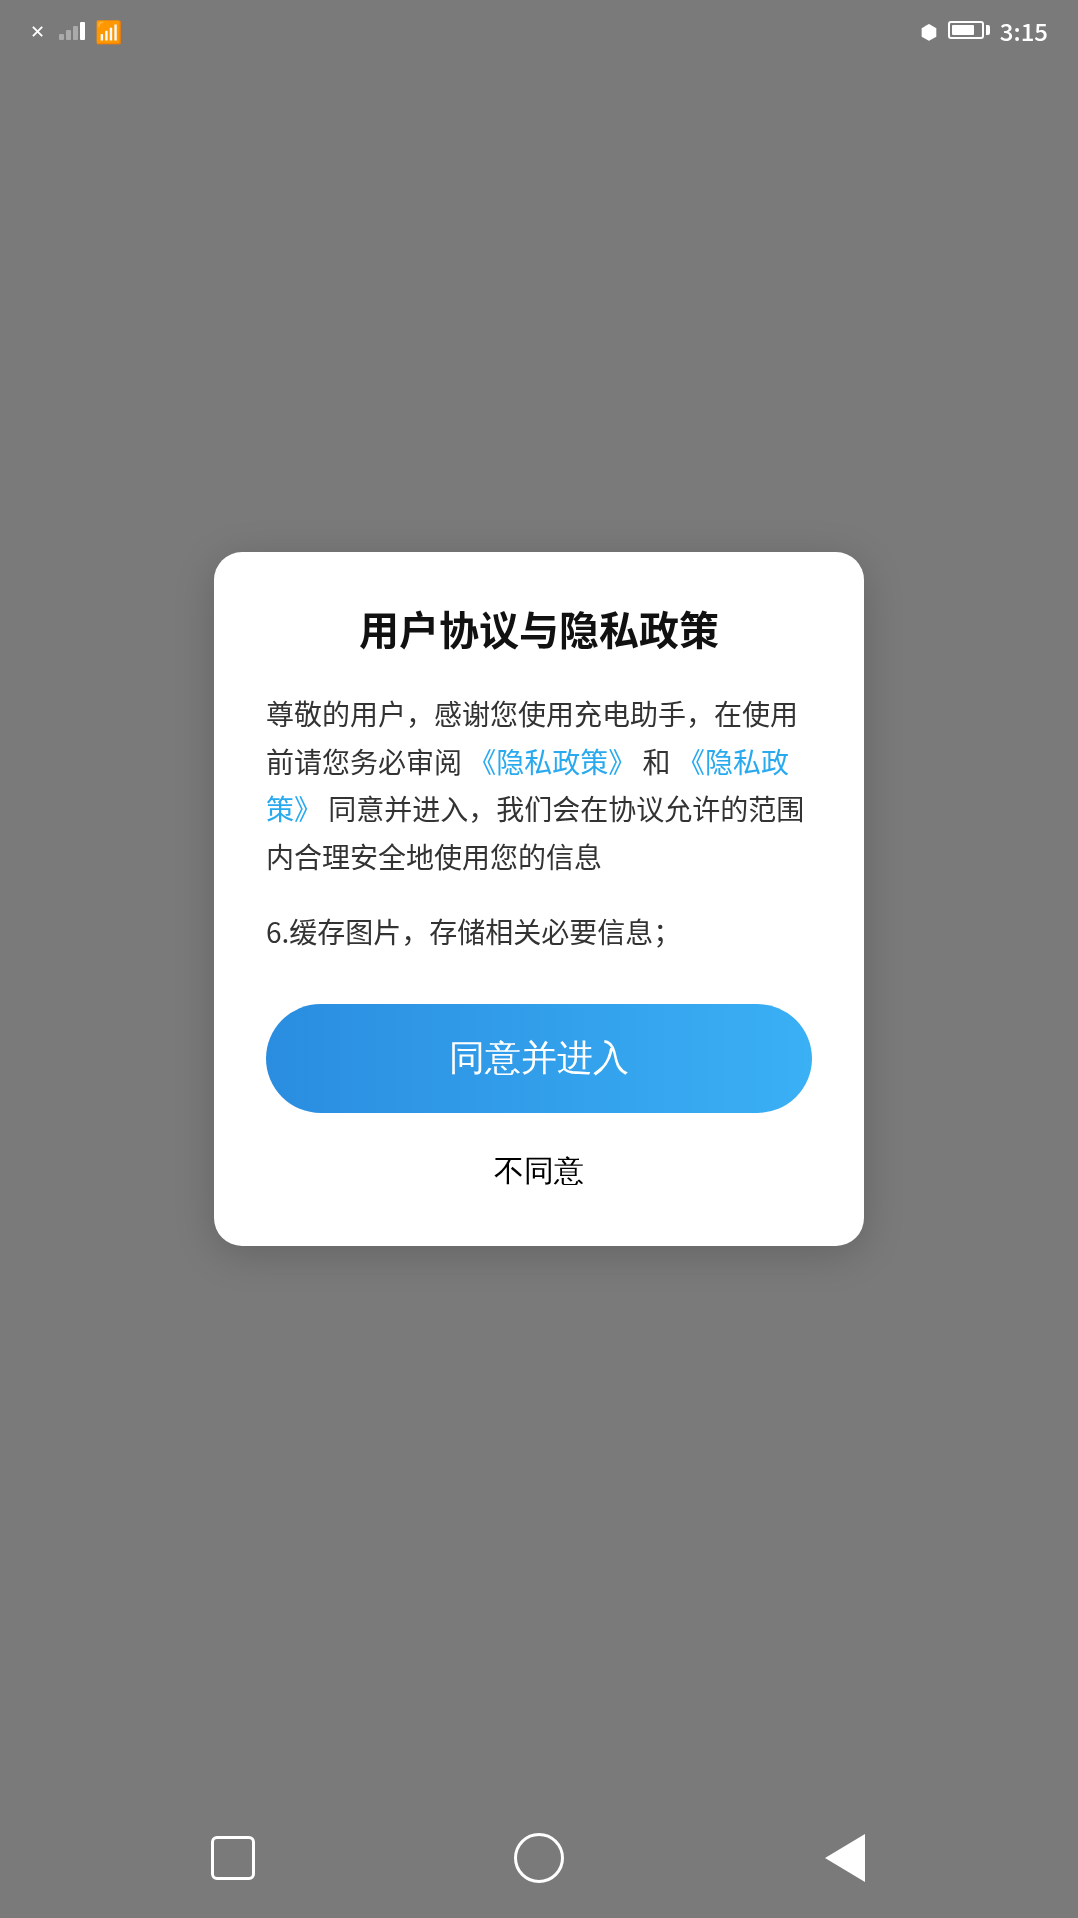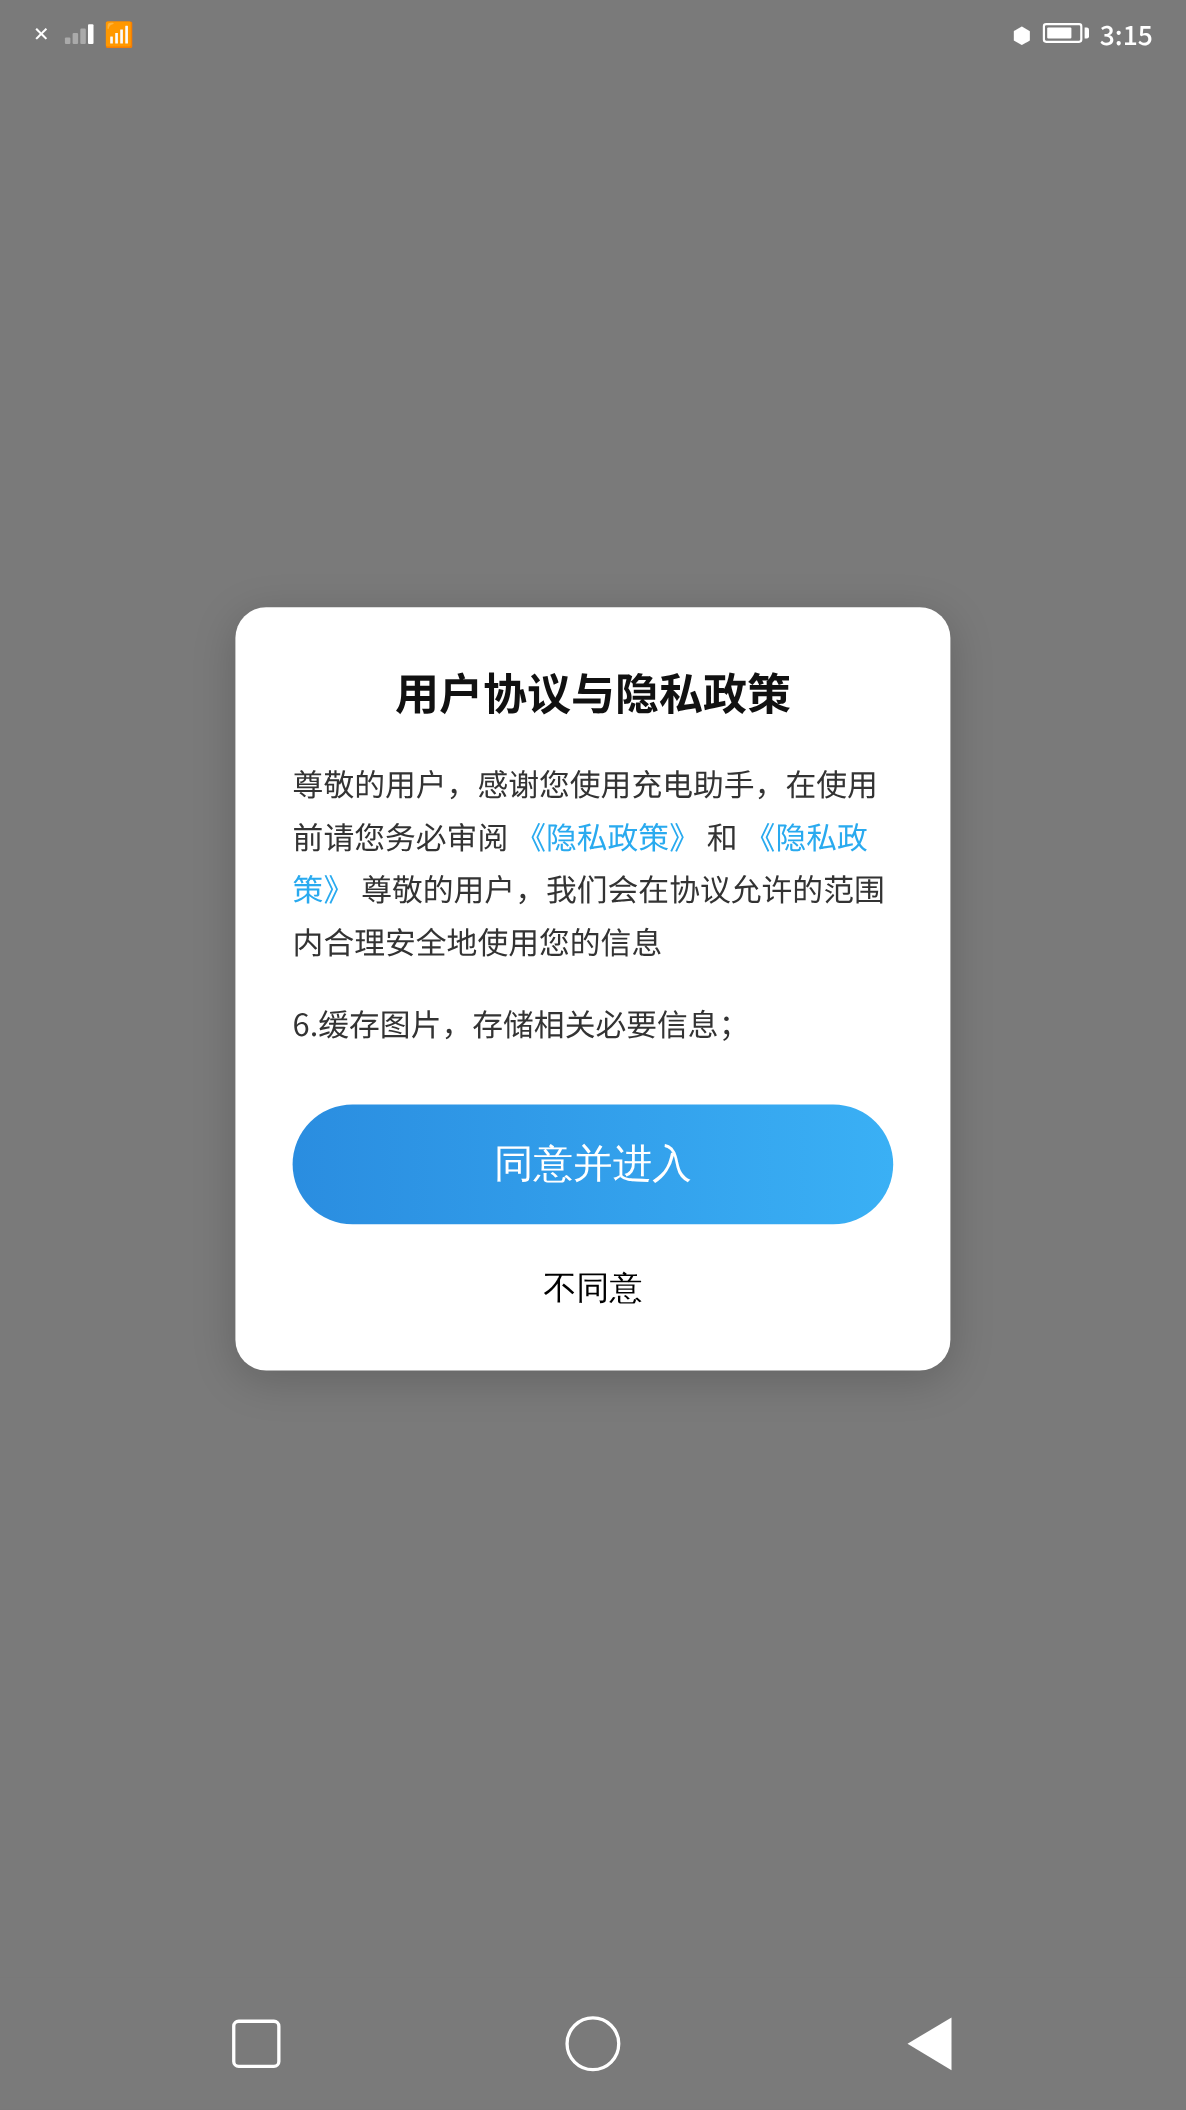--- a/index.html
+++ b/index.html
@@ -267,21 +267,21 @@
 <div class="dialog-overlay">
   <div class="dialog">
 
     <div class="dialog-title">用户协议与隐私政策</div>
 
     <div class="dialog-body">
       <span>尊敬的用户，感谢您使用充电助手，在使用前请您务必审阅</span>
       <span class="link">《隐私政策》</span>
       <span>和</span>
       <span class="link">《隐私政策》</span>
-      <span>尊敬的用户，我们会在协议允许的范围内合理安全地使用您的信息</span>
+      <span>同意并进入，我们会在协议允许的范围内合理安全地使用您的信息</span>
     </div>
 
     <div class="dialog-section2">
       <div>6.缓存图片，存储相关必要信息；</div>
     </div>
 
     <button class="agree-button">同意并进入</button>
 
     <button class="disagree-button">不同意</button>
   </div>

